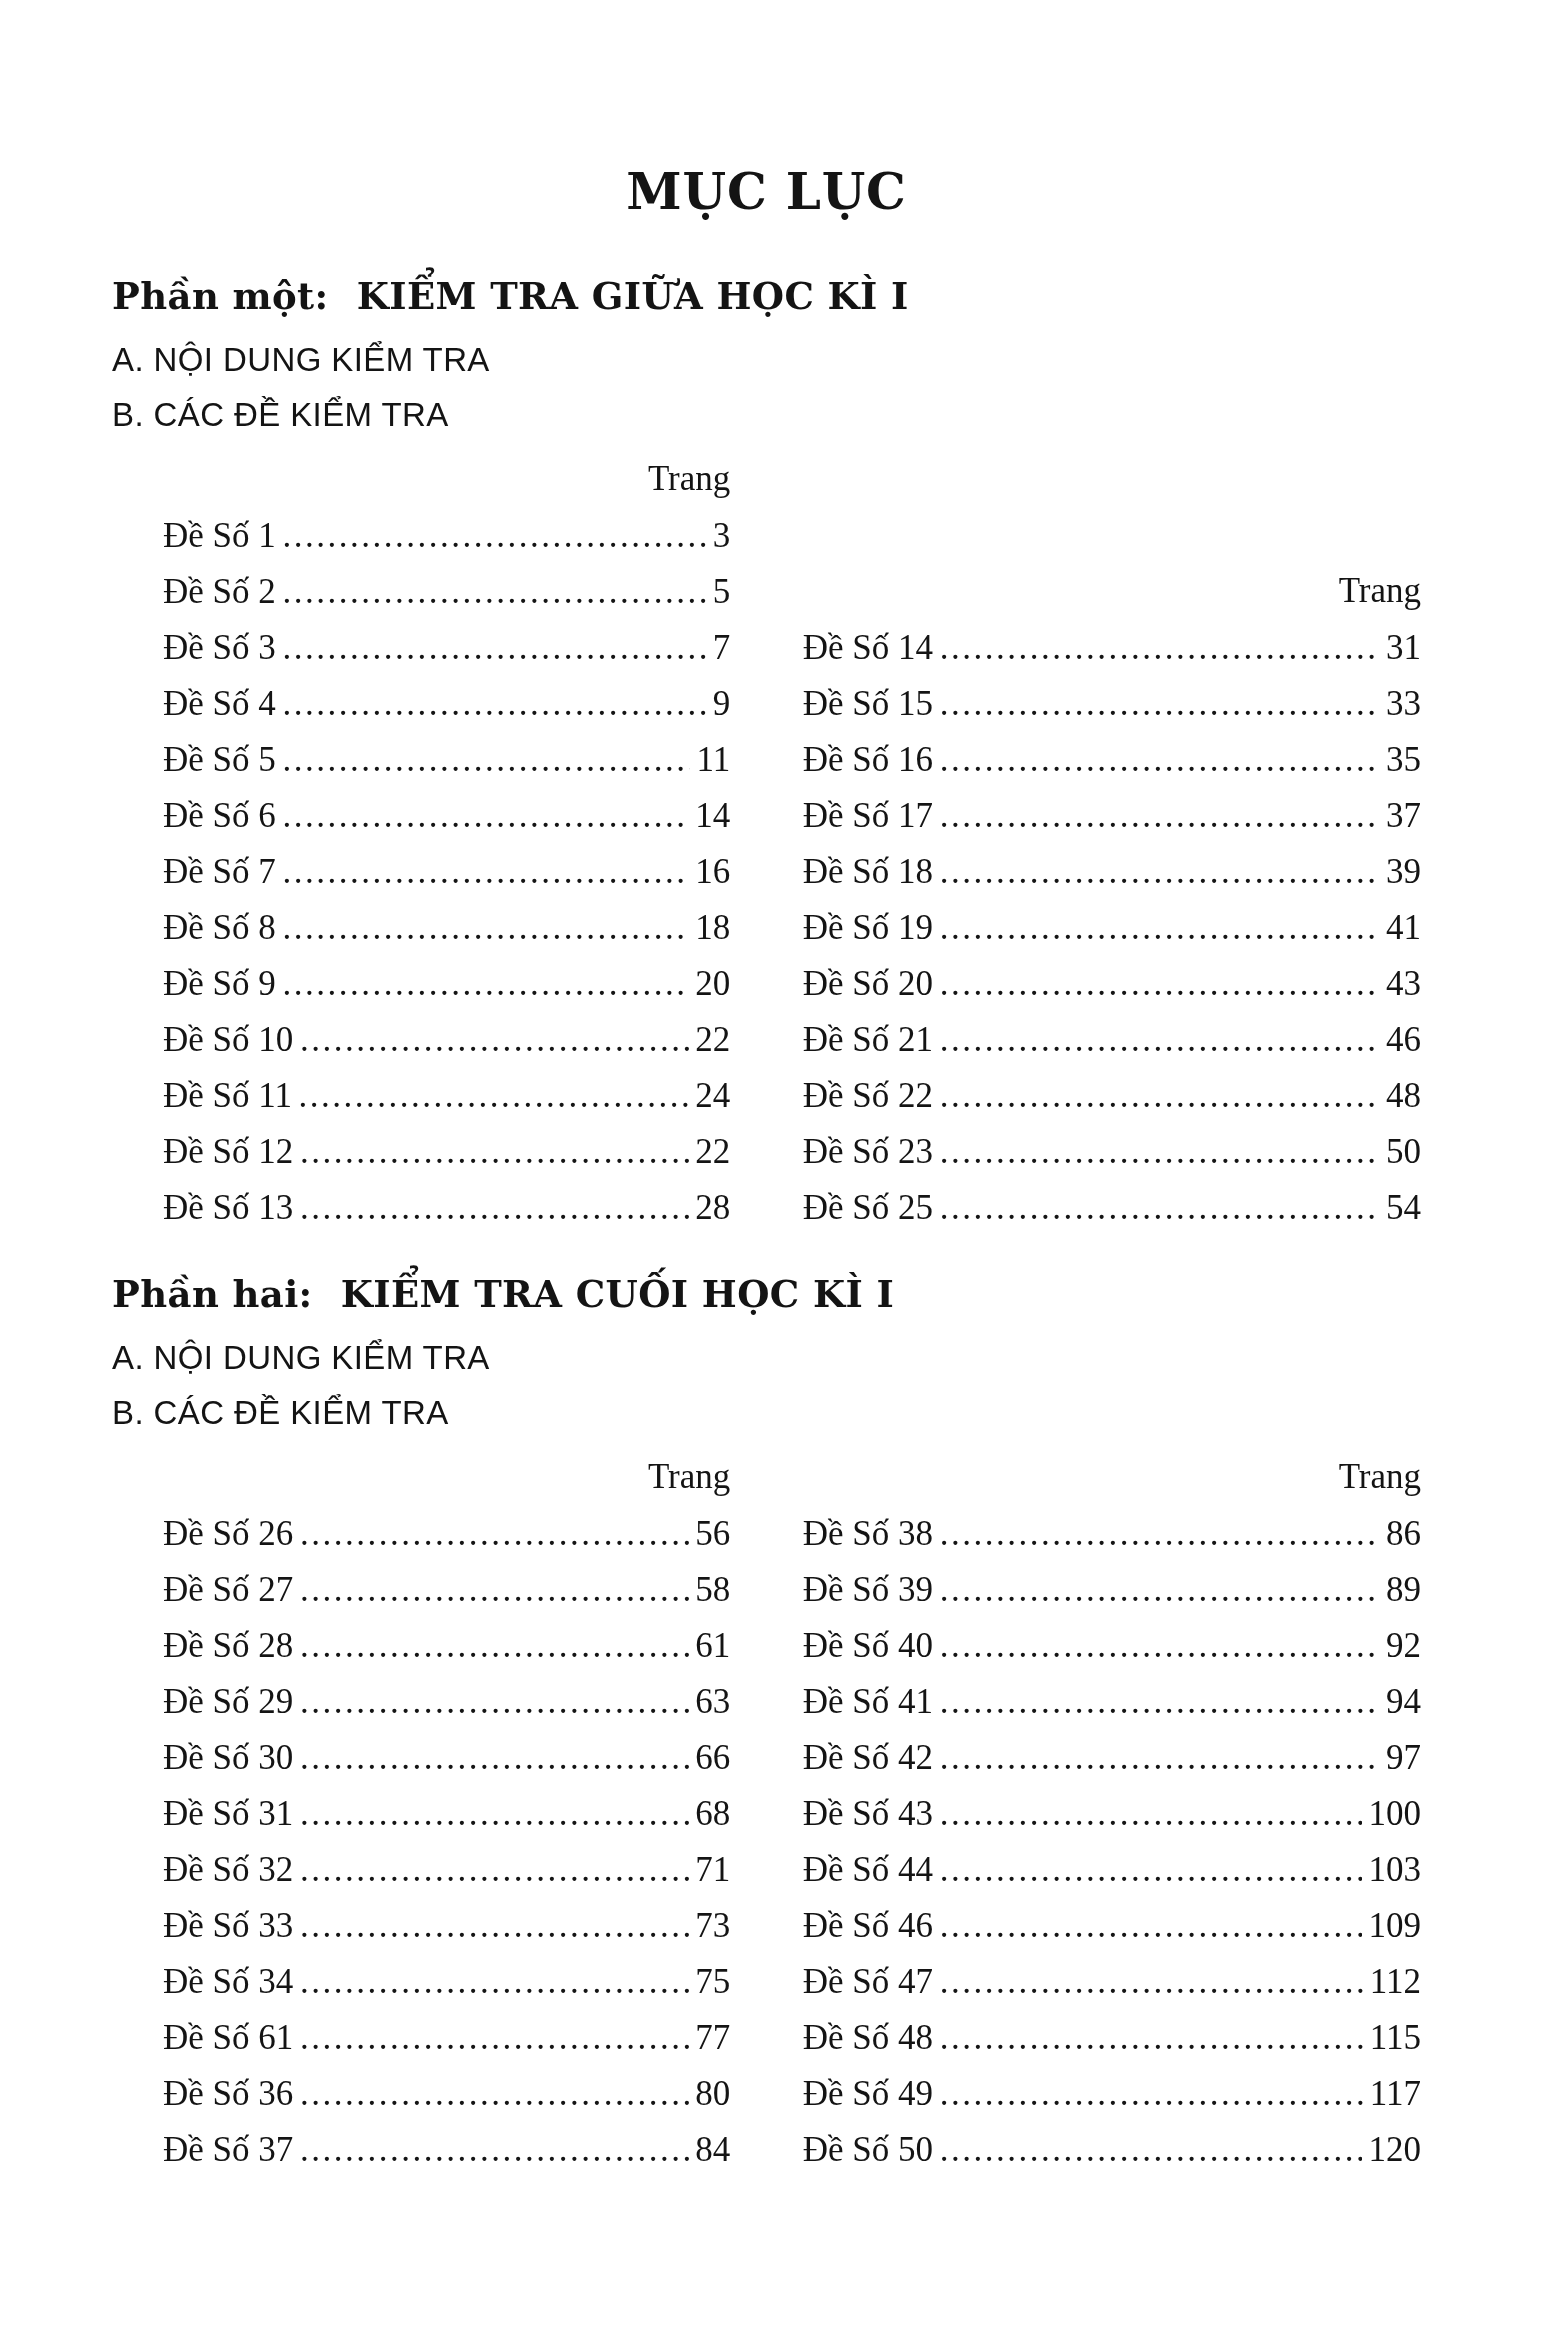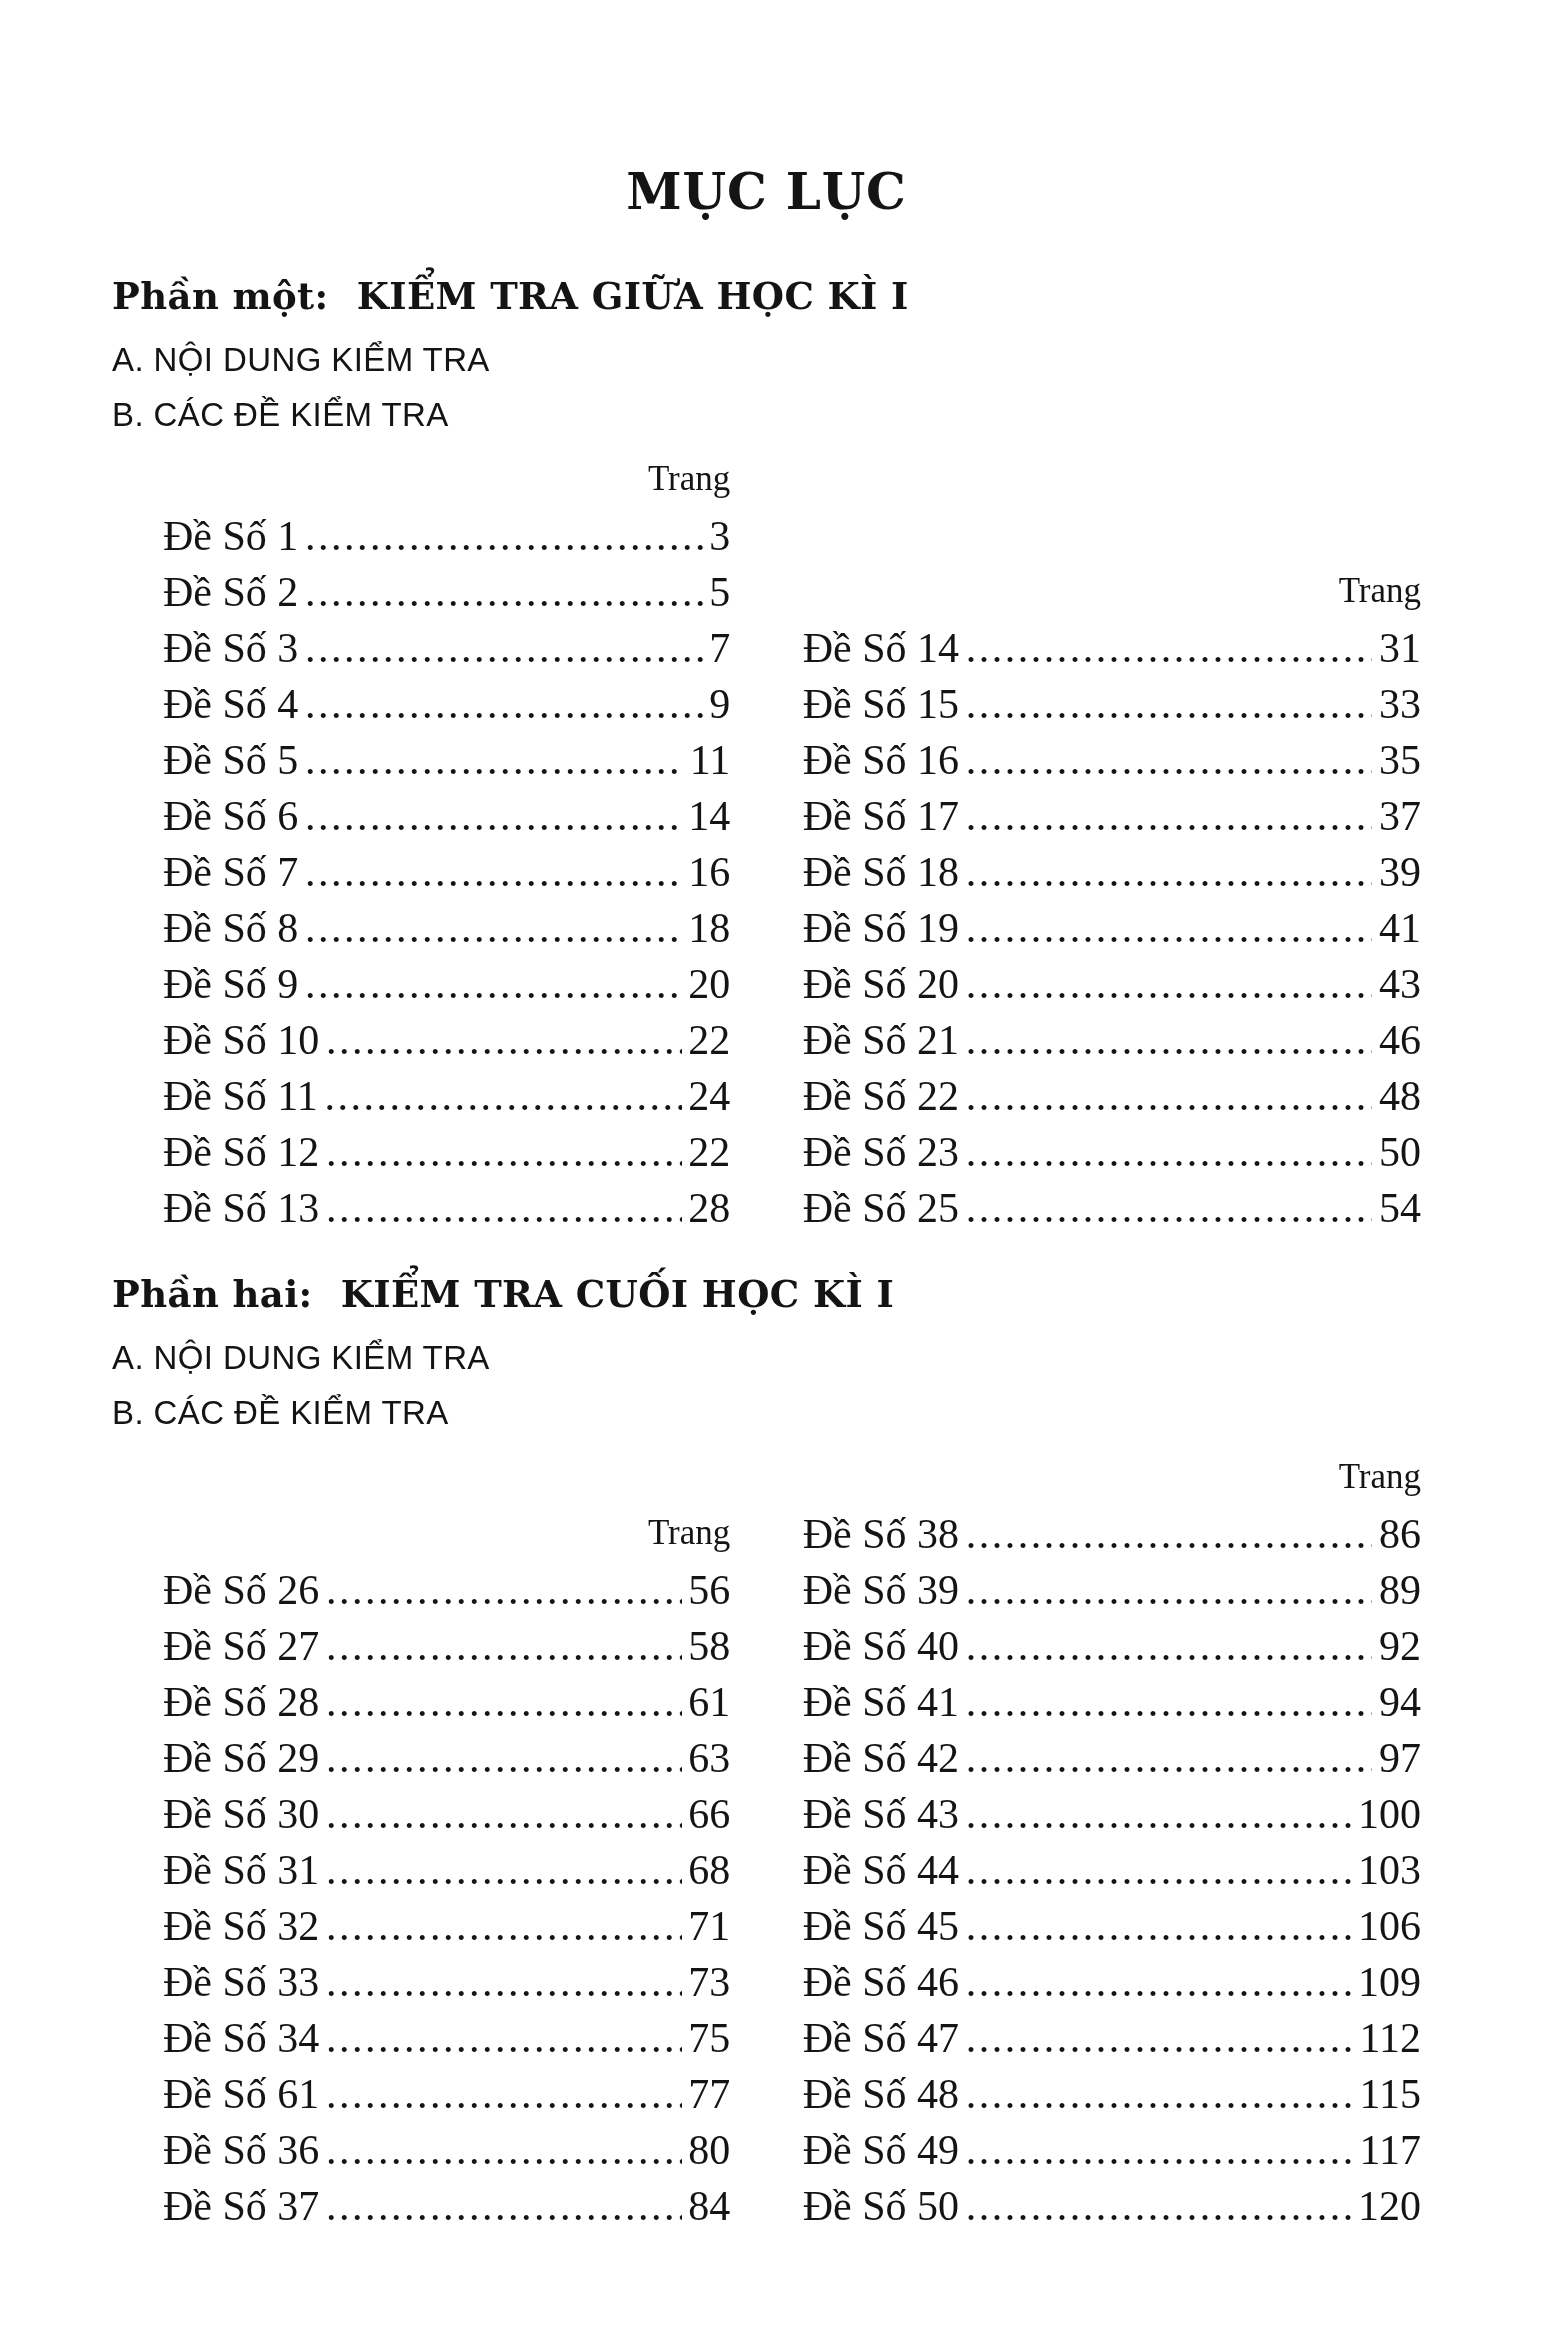--- a/index.html
+++ b/index.html
@@ -53,21 +53,21 @@
   .divider { width: 2.5px; background: #161616; }
   .col-header {
     text-align: right;
     font-size: 35px;
     line-height: 59px;
     font-weight: normal;
   }
   .entry {
     display: flex;
     align-items: baseline;
-    font-size: 42px;
+    font-size: 35px;
     line-height: 56px;
     white-space: nowrap;
   }
   .col-left .entry { padding-left: 51px; }
   .entry-label { flex: 0 0 auto; margin-right: 6.6px; }
   .leader {
     flex: 1 1 auto;
     overflow: hidden;
     white-space: nowrap;
     min-width: 16.5px;
@@ -374,25 +374,20 @@
     <span class="leader"></span>
     <span class="entry-page">100</span>
   </div>
 
   <div class="entry">
     <span class="entry-label">Đề Số 44</span>
     <span class="leader"></span>
     <span class="entry-page">103</span>
   </div>
 
-  <div class="entry">
-    <span class="entry-label">Đề Số 45</span>
-    <span class="leader"></span>
-    <span class="entry-page">106</span>
-  </div>
 
   <div class="entry">
     <span class="entry-label">Đề Số 46</span>
     <span class="leader"></span>
     <span class="entry-page">109</span>
   </div>
 
   <div class="entry">
     <span class="entry-label">Đề Số 47</span>
     <span class="leader"></span>

